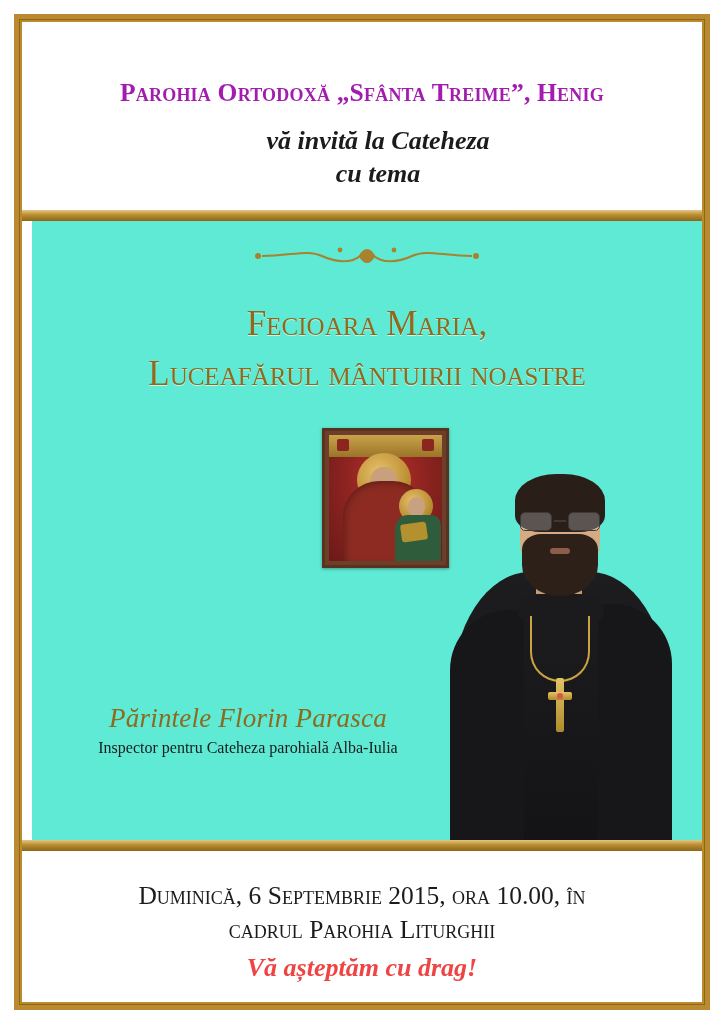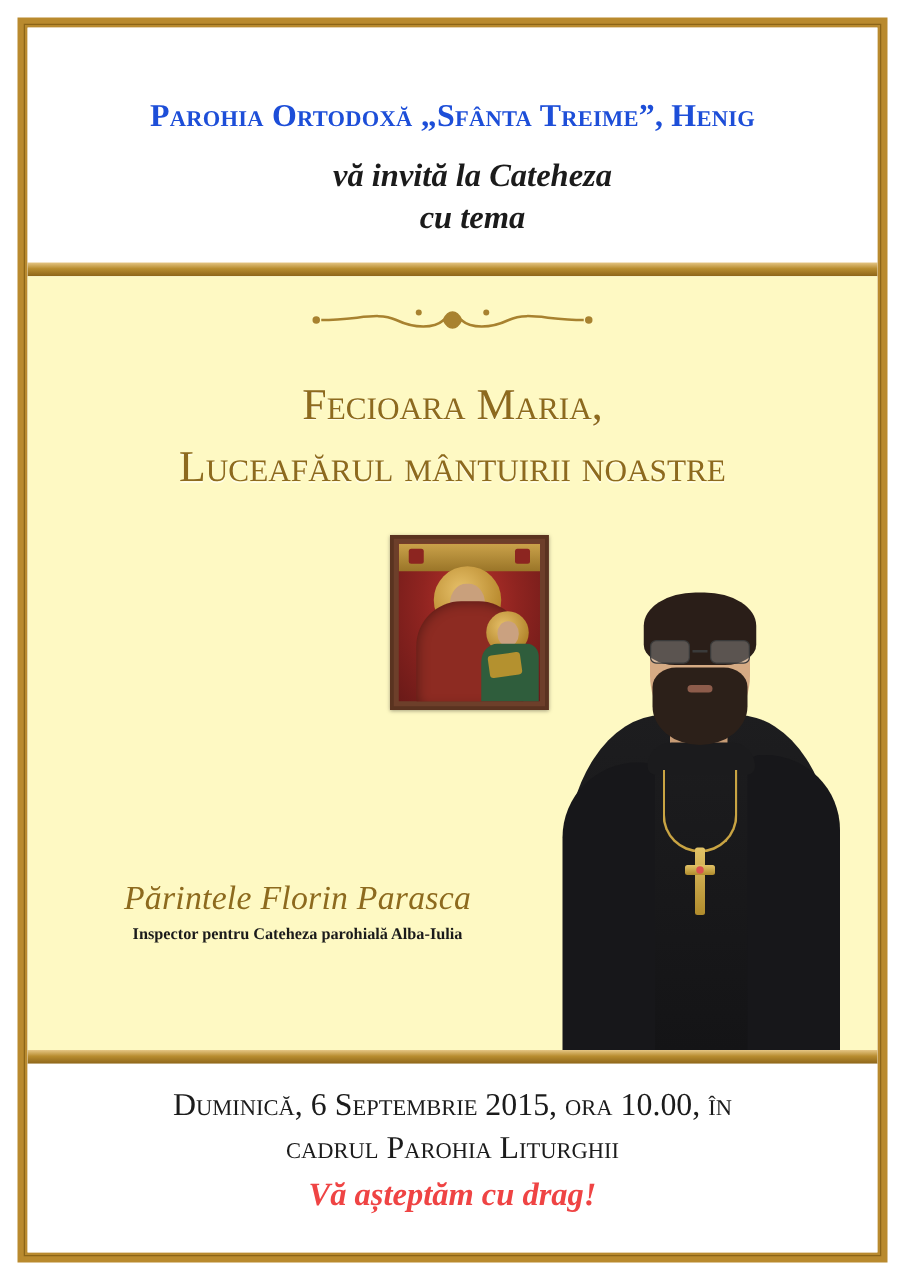--- a/index.html
+++ b/index.html
@@ -60,21 +60,21 @@
     text-align: center;
   }
 
   .title-main {
     margin: 0;
     padding-top: 56px;
     font-family: "Liberation Serif", serif;
     font-size: 25.5px;
     font-weight: bold;
     letter-spacing: 0.2px;
-    color: #1d4ed8;
+    color: #a21caf;
     font-variant: small-caps;
     text-transform: none;
     white-space: nowrap;
   }
 
   .title-sub {
     margin: 0;
     padding-top: 16px;
     font-family: "Liberation Serif", serif;
     font-style: italic;
@@ -92,25 +92,25 @@
     right: 0;
     height: 11px;
     background: linear-gradient(180deg, #e5c685 0%, #b88d30 45%, #8d6519 100%);
   }
   .rule-top { top: 188px; }
   .rule-bottom { top: 818px; }
 
   
   .band-middle {
     position: absolute;
-    left: 0;
+    left: 10px;
     top: 199px;
     right: 0;
     height: 619px;
-    background: #fef9c3;
+    background: #5eead4;
   }
 
   .ornament {
     position: absolute;
     left: 0;
     right: 0;
     top: 22px;
     text-align: center;
     color: #a8822f;
     font-size: 22px;
@@ -376,38 +376,37 @@
     margin: 50px 0 0 0;
     font-family: "Liberation Serif", serif;
     font-style: italic;
     font-size: 27px;
     color: #8d6a1e;
     letter-spacing: 0.2px;
   }
   .presenter-role {
     margin: 5px 0 0 0;
     font-family: "Liberation Serif", serif;
-    font-size: 13px;
+    font-size: 16px;
     color: #1b1b1b;
-    font-weight: bold;
   }
 
   
   .band-bottom {
     position: absolute;
     left: 0;
     top: 829px;
     right: 0;
     bottom: 0;
     background: #ffffff;
     text-align: center;
   }
   .when {
     margin: 0;
-    padding-top: 16px;
+    padding-top: 28px;
     font-family: "Liberation Serif", serif;
     font-size: 25.5px;
     color: #1b1b1b;
     line-height: 1.34;
     font-variant: small-caps;
   }
   .welcome {
     margin: 6px 0 0 0;
     font-family: "Liberation Serif", serif;
     font-style: italic;

